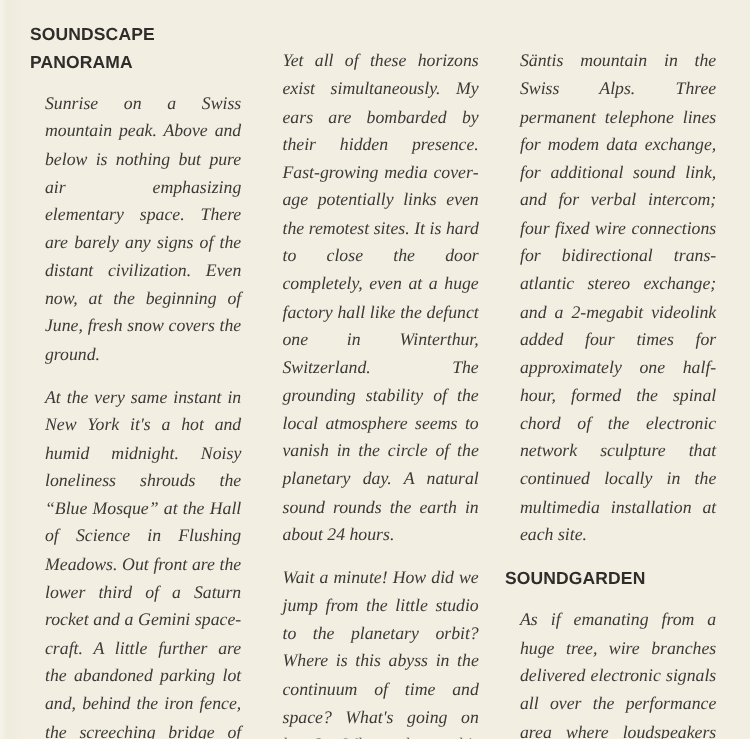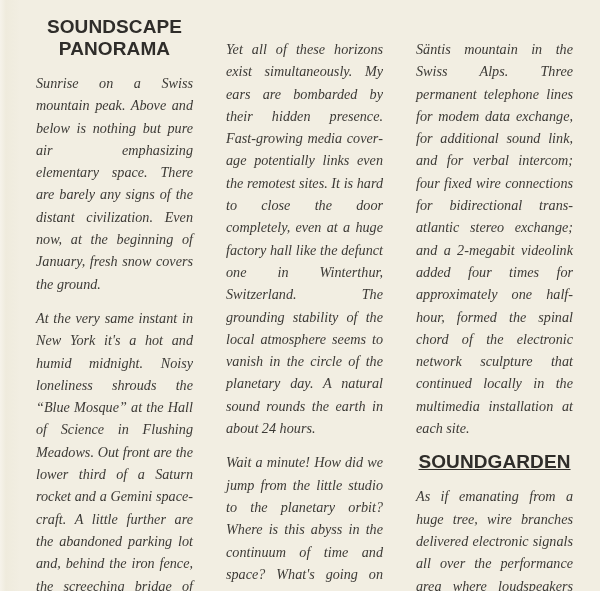--- a/index.html
+++ b/index.html
@@ -16,35 +16,35 @@
     position: absolute; top: 16px; width: 181px;
     font-family: "Liberation Serif", "DejaVu Serif", serif;
     font-style: italic; font-size: 14.2px; line-height: 22.3px;
     text-align: justify;
   }
   .col1 { left: 24px; }
   .col2 { left: 214px; top: 26px; }
   .col3 { left: 404px; top: 26px; }
   .heading {
     font-family: "Liberation Sans", "DejaVu Sans", sans-serif;
-    font-style: normal; font-weight: bold; font-size: 19px;
+    font-style: normal; font-weight: bold; font-size: 14px;
     line-height: 22px; color: #2f2d2a; letter-spacing: 0.1px;
-    text-align: center; margin: 0;
+    text-align: left; margin: 0;
   }
-  .heading.spaced { margin-top: 12px; text-decoration: underline; }
+  .heading.spaced { margin-top: 12px; }
   p { margin: 12px; }
 </style>
 </head>
 <body>
 
 <div class="page">
 
   <div class="col col1">
     <h2 class="heading">SOUNDSCAPE PANORAMA</h2>
-    <p>Sunrise on a Swiss mountain peak. Above and below is nothing but pure air emphasizing elementary space. There are barely any signs of the distant civilization. Even now, at the beginning of January, fresh snow covers the ground.</p>
+    <p>Sunrise on a Swiss mountain peak. Above and below is nothing but pure air emphasizing elementary space. There are barely any signs of the distant civilization. Even now, at the beginning of June, fresh snow covers the ground.</p>
     <p>At the very same instant in New York it's a hot and humid mid­night. Noisy loneliness shrouds the “Blue Mosque” at the Hall of Science in Flushing Meadows. Out front are the lower third of a Saturn rocket and a Gemini space­craft. A little further are the aban­doned parking lot and, behind the iron fence, the screeching bridge of the 7 train. Out of a pale neon orange glow, airplanes are com­ing in to La Guardia airport.</p>
 
   </div>
 
   <div class="col col2">
     <p>Yet all of these horizons exist simultaneously. My ears are bombarded by their hidden pres­ence. Fast-growing media cover­age potentially links even the remotest sites. It is hard to close the door completely, even at a huge factory hall like the defunct one in Winterthur, Switzerland. The grounding stability of the local atmosphere seems to vanish in the circle of the planetary day. A natural sound rounds the earth in about 24 hours.</p>
     <p>Wait a minute! How did we jump from the little studio to the plane­tary orbit? Where is this abyss in the continuum of time and space? What's going on here? What does this screen show, where do all these sounds come from, who is playing with whom and where?</p>
     <h2 class="heading spaced">TELEPHONia</h2>
 
   </div>

